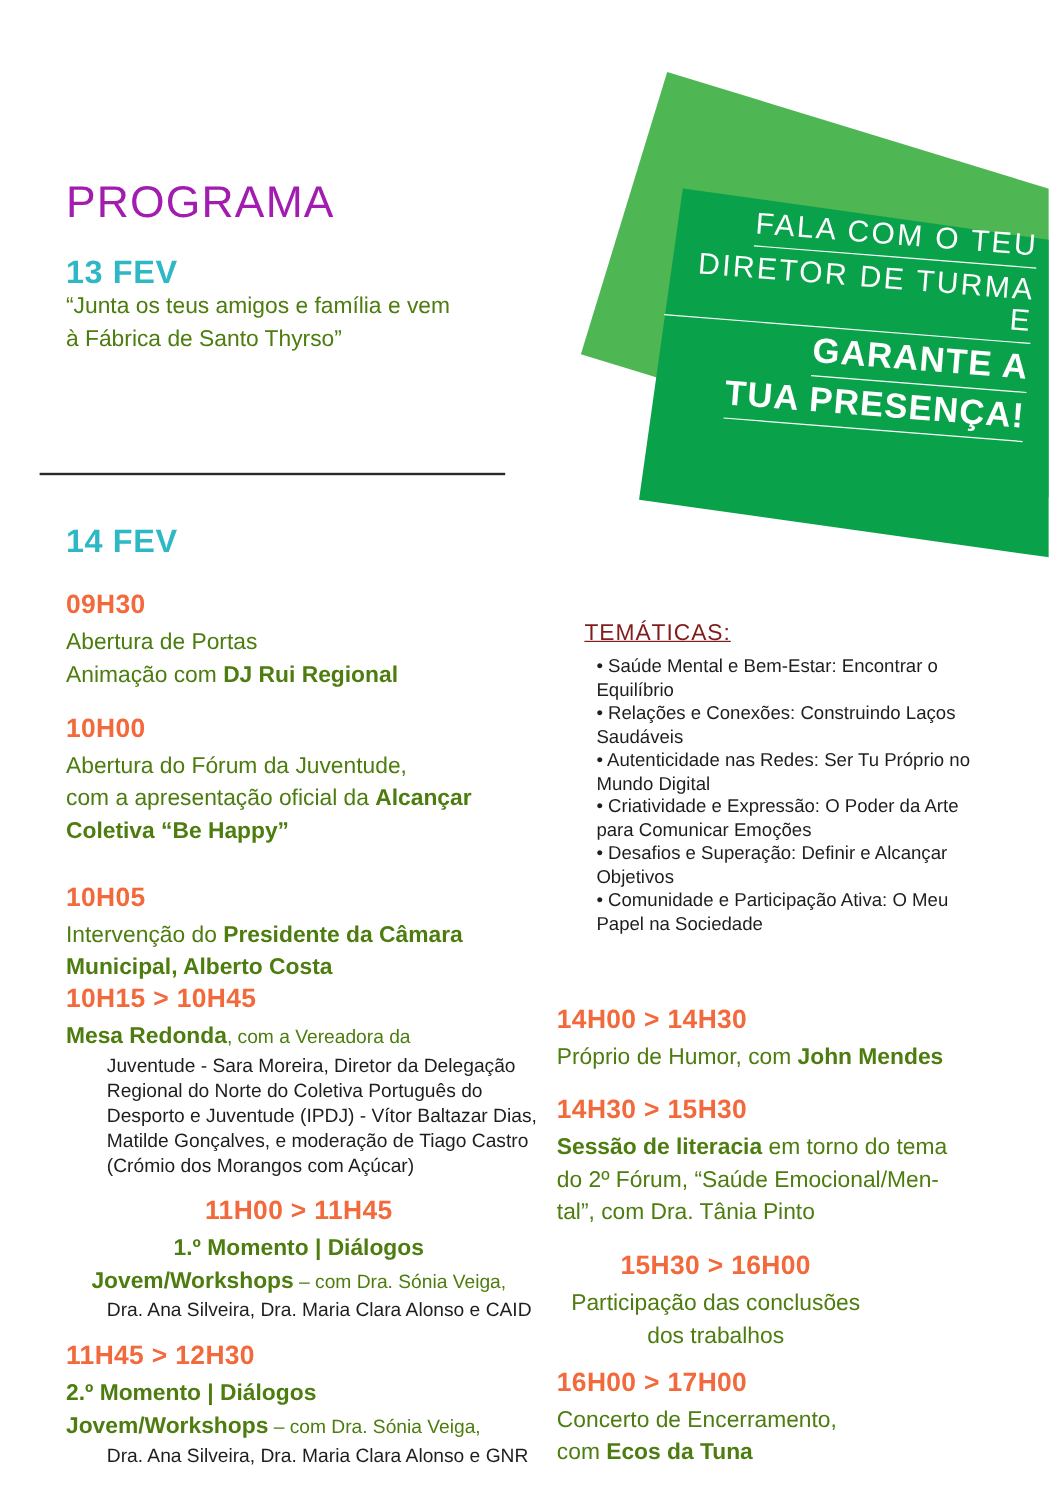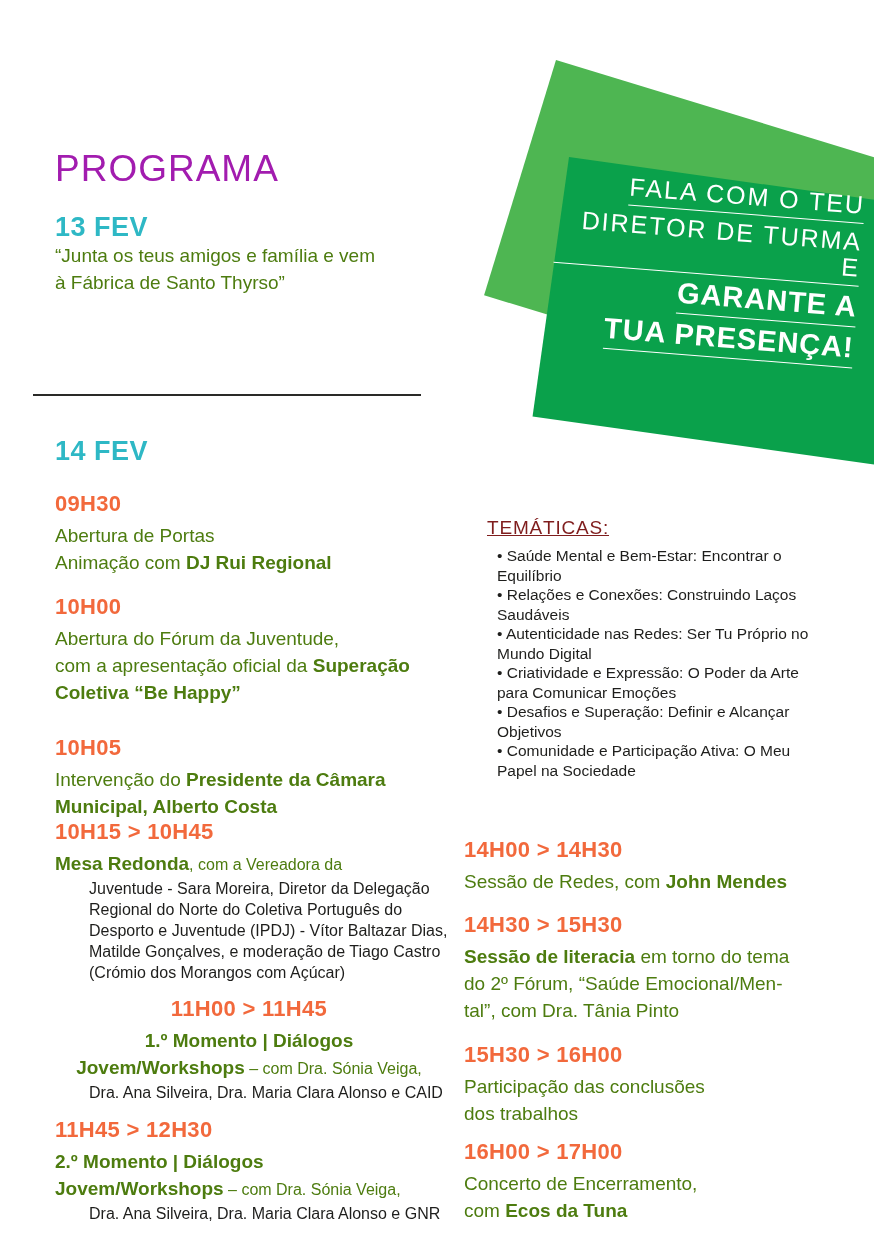--- a/index.html
+++ b/index.html
@@ -61,21 +61,21 @@
 
   <div class="abs" style="left:55px; top:492px;">
     <div class="time">09H30</div>
     <div class="line">Abertura de Portas</div>
     <div class="line"><span>Animação com </span><span class="bold">DJ Rui Regional</span></div>
   </div>
 
   <div class="abs" style="left:55px; top:595px;">
     <div class="time">10H00</div>
     <div class="line">Abertura do Fórum da Juventude,</div>
-    <div class="line"><span>com a apresentação oficial da </span><span class="bold">Superação</span></div>
+    <div class="line"><span>com a apresentação oficial da </span><span class="bold">Alcançar</span></div>
     <div class="line bold">Coletiva “Be Happy”</div>
   </div>
 
   <div class="abs" style="left:55px; top:736px;">
     <div class="time">10H05</div>
     <div class="line"><span>Intervenção do </span><span class="bold">Presidente da Câmara</span></div>
     <div class="line bold">Municipal, Alberto Costa</div>
   </div>
 
   <div class="abs" style="left:55px; top:820px;">
@@ -107,31 +107,31 @@
     <div>• Saúde Mental e Bem-Estar: Encontrar o Equilíbrio</div>
     <div>• Relações e Conexões: Construindo Laços Saudáveis</div>
     <div>• Autenticidade nas Redes: Ser Tu Próprio no Mundo Digital</div>
     <div>• Criatividade e Expressão: O Poder da Arte para Comunicar Emoções</div>
     <div>• Desafios e Superação: Definir e Alcançar Objetivos</div>
     <div>• Comunidade e Participação Ativa: O Meu Papel na Sociedade</div>
   </div>
 
   <div class="abs" style="left:464px; top:838px;">
     <div class="time">14H00 &gt; 14H30</div>
-    <div class="line"><span>Sessão de Redes, com </span><span class="bold">John Mendes</span></div>
+    <div class="line"><span>Próprio de Humor, com </span><span class="bold">John Mendes</span></div>
   </div>
 
   <div class="abs" style="left:464px; top:913px;">
     <div class="time">14H30 &gt; 15H30</div>
     <div class="line"><span class="bold">Sessão de literacia</span><span> em torno do tema</span></div>
     <div class="line">do 2º Fórum, “Saúde Emocional/Men-</div>
     <div class="line">tal”, com Dra. Tânia Pinto</div>
   </div>
 
-  <div class="abs" style="left:464px; top:1043px;">
+  <div class="abs" style="left:476px; top:1043px;text-align:center;">
     <div class="time">15H30 &gt; 16H00</div>
     <div class="line">Participação das conclusões</div>
     <div class="line">dos trabalhos</div>
   </div>
 
   <div class="abs" style="left:464px; top:1140px;">
     <div class="time">16H00 &gt; 17H00</div>
     <div class="line">Concerto de Encerramento,</div>
     <div class="line"><span>com </span><span class="bold">Ecos da Tuna</span></div>
   </div>

